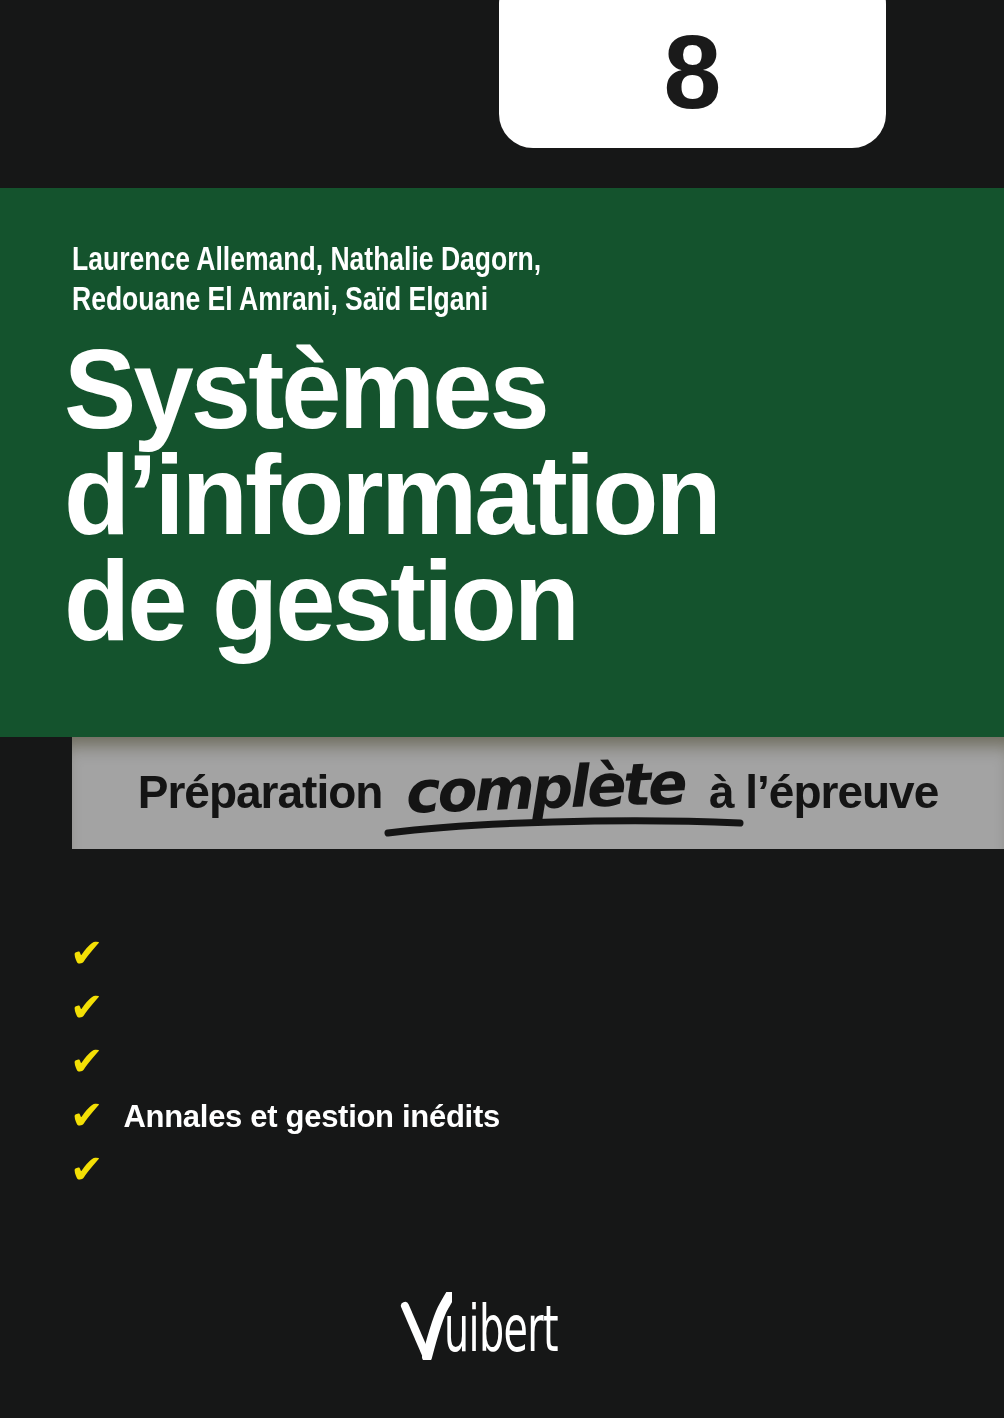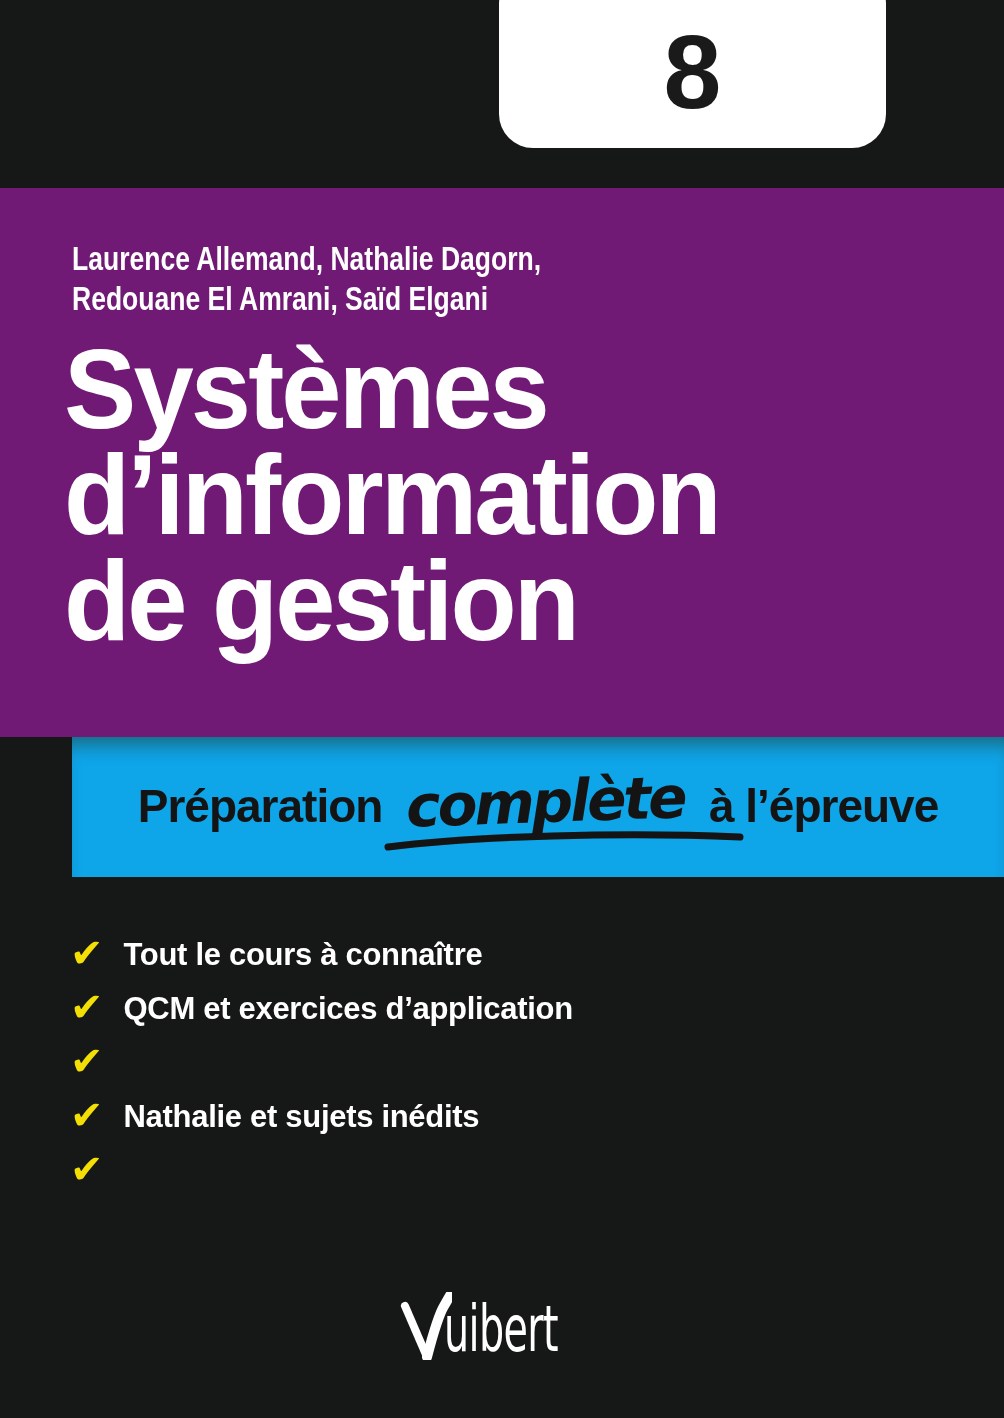--- a/index.html
+++ b/index.html
@@ -32,40 +32,40 @@
       6px 7px 0 #b5b5b5, 2px 8px 0 #b9b9b9, 8px 4px 0 #b9b9b9;
   }
   .badge-number {
     font-size: 104px; font-weight: bold; color: #1a1a1a; line-height: 1;
   }
 
   
   .red-block {
     position: absolute; left: 0; top: 188px;
     width: 1004px; height: 549px;
-    background: #701a75;
+    background: #14532d;
   }
   .authors {
     position: absolute; left: 72px; top: 50px;
     font-size: 34px; line-height: 40px; font-weight: bold;
     color: #ffffff; white-space: nowrap;
     transform: scaleX(0.78); transform-origin: left top;
   }
   .cover-title {
     position: absolute; left: 64px; top: 148px;
     font-size: 114px; line-height: 106px; font-weight: bold;
     color: #ffffff; letter-spacing: -3px; white-space: nowrap;
     transform: scaleX(0.95); transform-origin: left top;
   }
 
   
   .yellow-band {
     position: absolute; left: 72px; top: 737px;
-    width: 932px; height: 140px;
-    background: #0ea5e9;
+    width: 932px; height: 112px;
+    background: #a3a3a3;
     box-shadow: inset 0 18px 18px -10px rgba(40, 35, 0, 0.45);
     display: flex; align-items: center; justify-content: center;
   }
   .banner-inner {
     display: flex; align-items: baseline; gap: 16px;
     padding-bottom: 10px;
   }
   .banner-text {
     font-size: 46px; font-weight: bold; color: #141414;
     letter-spacing: -1px; white-space: nowrap;
@@ -141,32 +141,30 @@
         <path d="M4,17 C90,6 240,2 356,7" stroke="#141414" stroke-width="7" fill="none" stroke-linecap="round"></path>
       </svg>
     </span>
     <span class="banner-text">à l’épreuve</span>
   </div>
 </div>
 
 <div class="features">
   <div class="feature-row">
     <span class="check">✔</span>
-    <span class="feature-label">Tout le cours à connaître</span>
-  </div>
-  <div class="feature-row">
-    <span class="check">✔</span>
-    <span class="feature-label">QCM et exercices d’application</span>
   </div>
   <div class="feature-row">
     <span class="check">✔</span>
   </div>
   <div class="feature-row">
     <span class="check">✔</span>
-    <span class="feature-label">Nathalie et sujets inédits</span>
+  </div>
+  <div class="feature-row">
+    <span class="check">✔</span>
+    <span class="feature-label">Annales et gestion inédits</span>
   </div>
   <div class="feature-row">
     <span class="check">✔</span>
   </div>
 </div>
 
 <div class="publisher">
   <span class="v-swoosh">
     <svg width="52" height="68" viewBox="0 0 52 68">
       <path d="M5,14 L27,65" stroke="#ffffff" stroke-width="8" fill="none" stroke-linecap="round"></path>

